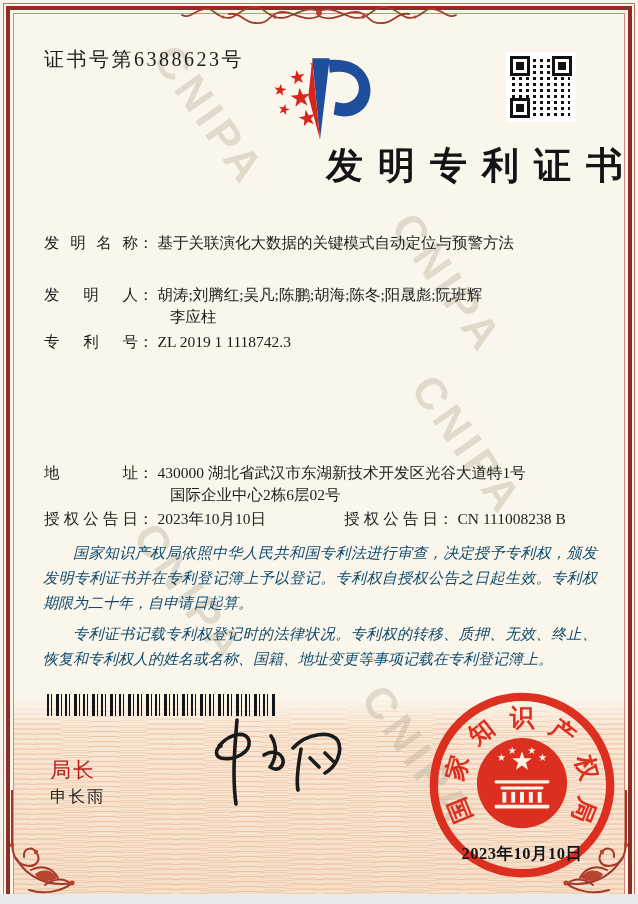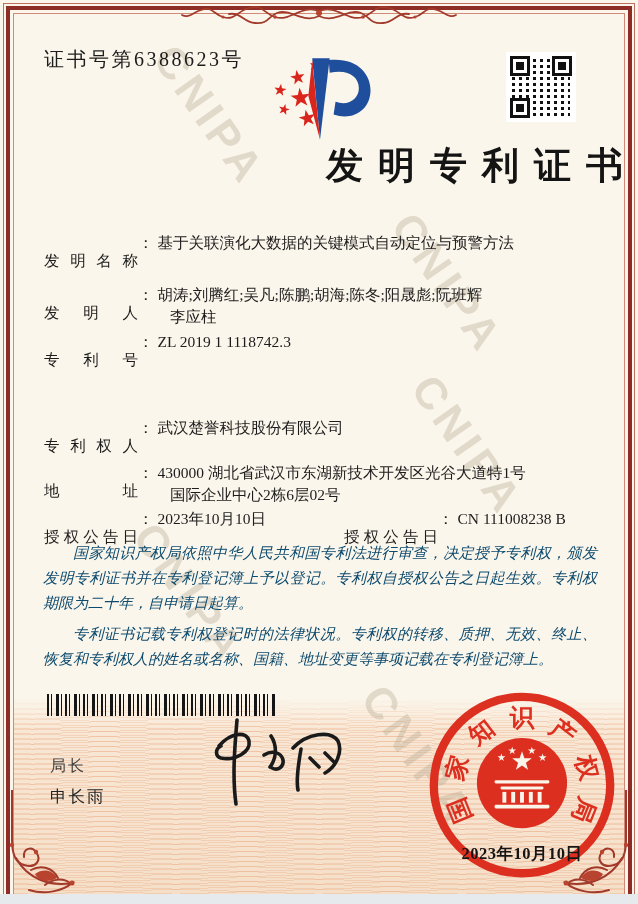--- a/index.html
+++ b/index.html
@@ -35,35 +35,35 @@
       repeating-linear-gradient(90deg,#111 0 3px,#fff 3px 7px);
      background-blend-mode:lighten;}
   .finder{position:absolute;width:14px;height:14px;border:3px solid #111;background:#fff;}
   .finder::after{content:"";position:absolute;left:3px;top:3px;width:8px;height:8px;background:#111;}
   .f1{left:4px;top:4px;} .f2{right:4px;top:4px;} .f3{left:4px;bottom:4px;}
   .logo{position:absolute;left:252px;top:53px;width:136px;height:88px;}
   .title{position:absolute;left:0;right:0;top:141px;text-align:right;
      font-size:37px;font-weight:700;letter-spacing:15px;text-indent:15px;color:#141414;}
   
   .row{position:absolute;left:44px;font-size:15.5px;white-space:nowrap;}
-  .f-label{display:inline-block;width:94px;text-align:justify;text-align-last:justify;vertical-align:top;margin-top:18px;}
+  .f-label{display:inline-block;width:94px;text-align:justify;text-align-last:justify;vertical-align:top;}
   .f-colon{display:inline-block;margin-right:4px;}
   .f-val{display:inline-block;}
   .cont{position:absolute;left:170px;font-size:15.5px;}
   .grp2{position:absolute;left:300px;top:0;}
   
   .legal{position:absolute;left:43px;top:541px;width:554px;font-size:15px;line-height:25px;
          font-style:italic;text-align:justify;color:#0c4a6e;}
   .legal p{margin:0 0 6px 0;text-indent:2em;}
   
   .barcode{position:absolute;left:47px;top:694px;width:228px;height:22px;
      background:repeating-linear-gradient(90deg,#151515 0 2px,transparent 2px 4px,#151515 4px 5px,
        transparent 5px 9px,#151515 9px 12px,transparent 12px 14px,#151515 14px 15px,transparent 15px 18px);}
   .sig-title{position:absolute;left:50px;top:756px;font-family:Liberation Serif, serif;
-     font-size:16px;font-weight:500;letter-spacing:2px;color:#404040;}
+     font-size:21px;font-weight:500;letter-spacing:2px;color:#b91c1c;}
   .sig-name{position:absolute;left:50px;top:786px;font-family:"Liberation Sans","DejaVu Sans",sans-serif;
      font-size:16.5px;font-weight:500;letter-spacing:2px;color:#222;}
   .signature{position:absolute;left:195px;top:714px;width:158px;height:96px;}
   .seal{position:absolute;left:424px;top:690px;width:196px;height:196px;opacity:.97;}
   .seal-date{position:absolute;left:432px;top:843px;width:180px;text-align:center;
      font-size:16.5px;font-weight:600;color:#151515;z-index:5;letter-spacing:.5px;}
 </style>
 </head>
 <body>
 
@@ -163,23 +163,20 @@
   <div class="row" style="top:285px;">
     <span class="f-label">发明人</span><span class="f-colon">：</span><span class="f-val">胡涛;刘腾红;吴凡;陈鹏;胡海;陈冬;阳晟彪;阮班辉</span>
   </div>
   <div class="cont" style="top:307px;">李应柱</div>
 
   <div class="row" style="top:332px;">
     <span class="f-label">专利号</span><span class="f-colon">：</span><span class="f-val">ZL 2019 1 1118742.3</span>
   </div>
 
 
-  <div class="row" style="top:418px;">
-    <span class="f-label">专利权人</span><span class="f-colon">：</span><span class="f-val">武汉楚誉科技股份有限公司</span>
-  </div>
 
   <div class="row" style="top:463px;">
     <span class="f-label">地址</span><span class="f-colon">：</span><span class="f-val">430000 湖北省武汉市东湖新技术开发区光谷大道特1号</span>
   </div>
   <div class="cont" style="top:485px;">国际企业中心2栋6层02号</div>
 
   <div class="row" style="top:509px;">
     <span class="f-label">授权公告日</span><span class="f-colon">：</span><span class="f-val">2023年10月10日</span>
     <span class="grp2">
       <span class="f-label">授权公告日</span><span class="f-colon">：</span><span class="f-val">CN 111008238 B</span>

